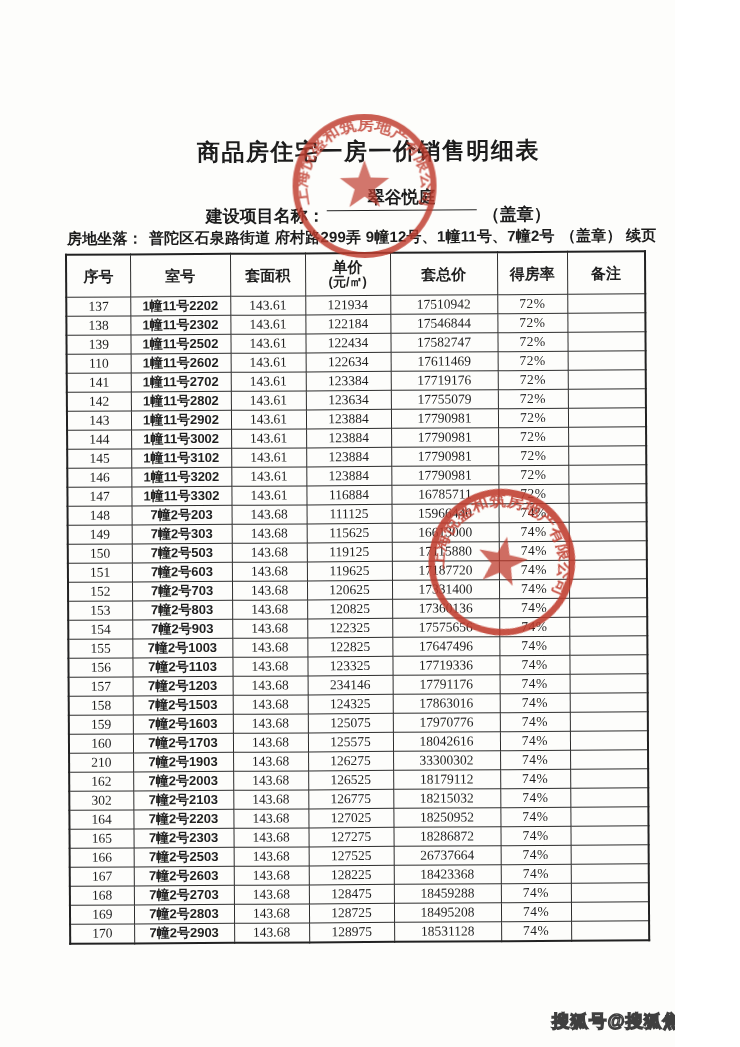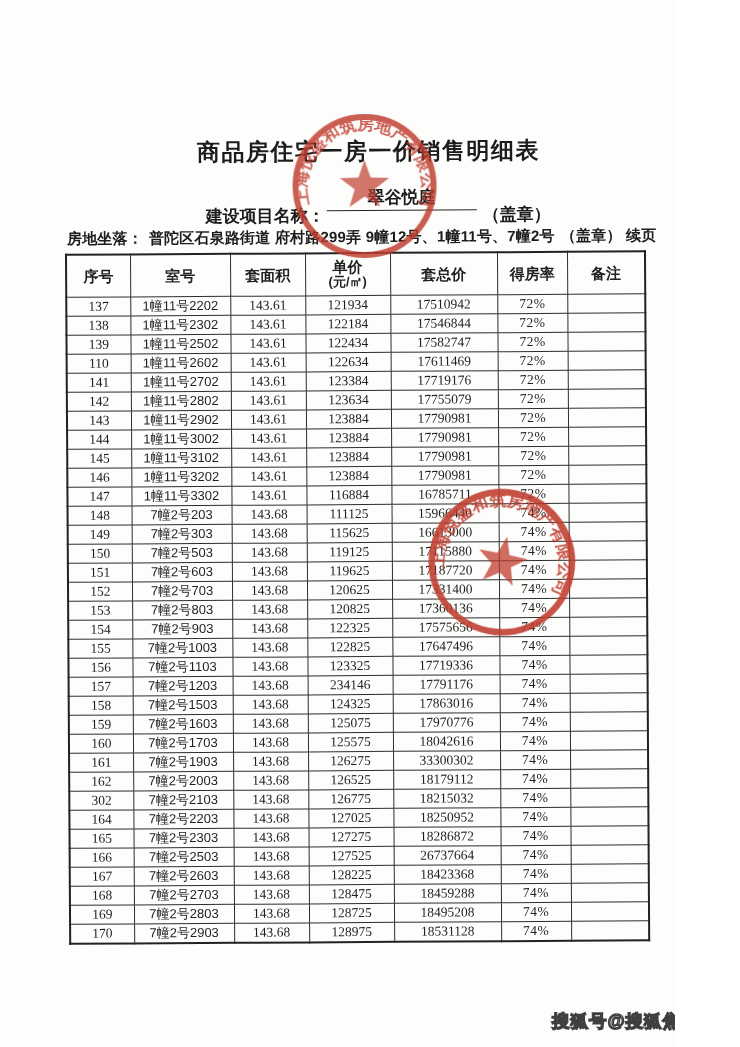--- a/index.html
+++ b/index.html
@@ -20,21 +20,21 @@
   table.price{position:absolute;left:66px;top:252px;width:579px;border-collapse:collapse;table-layout:fixed;
               background:transparent;}
   table.price th, table.price td{border:1px solid #2e2e2e;padding:0 2px;overflow:hidden;white-space:nowrap;
               text-align:center;vertical-align:middle;color:#1f1f1f;}
   table.price{border:2px solid #222;}
   table.price thead tr{height:42px;}
   table.price tbody tr{height:18.9px;}
   table.price th{font-size:15px;font-weight:bold;line-height:1.15;}
   .hdr-sub{font-size:13px;font-weight:bold;display:block;}
   td.c0,td.c2,td.c3,td.c4,td.c5{font-family:"Liberation Serif",serif;font-size:13.5px;}
-  td.c1{font-size:13px;font-weight:400;}
+  td.c1{font-size:13px;font-weight:700;}
   td.c5{letter-spacing:0.5px;}
 
   .stamp{position:absolute;filter:blur(0.45px);pointer-events:none;}
   .stamp.s1{left:281px;top:101px;opacity:0.82;}
   .stamp.s2{left:416px;top:478px;opacity:0.88;transform:rotate(12deg);}
 
   .watermark{position:absolute;left:552px;top:1009px;font-size:17.5px;font-weight:bold;letter-spacing:1px;
              color:#ffffff;-webkit-text-stroke:1.3px #3f3f3f;white-space:nowrap;}
   .wm-bar{position:absolute;left:723px;top:1005px;width:5px;height:31px;background:#4a4a4a;}
 </style>
@@ -288,21 +288,21 @@
           <tr>
             <td class="c0">160</td>
             <td class="c1">7幢2号1703</td>
             <td class="c2">143.68</td>
             <td class="c3">125575</td>
             <td class="c4">18042616</td>
             <td class="c5">74%</td>
             <td class="c6"></td>
           </tr>
           <tr>
-            <td class="c0">161</td>
+            <td class="c0">210</td>
             <td class="c1">7幢2号1903</td>
             <td class="c2">143.68</td>
             <td class="c3">126275</td>
             <td class="c4">33300302</td>
             <td class="c5">74%</td>
             <td class="c6"></td>
           </tr>
           <tr>
             <td class="c0">162</td>
             <td class="c1">7幢2号2003</td>

